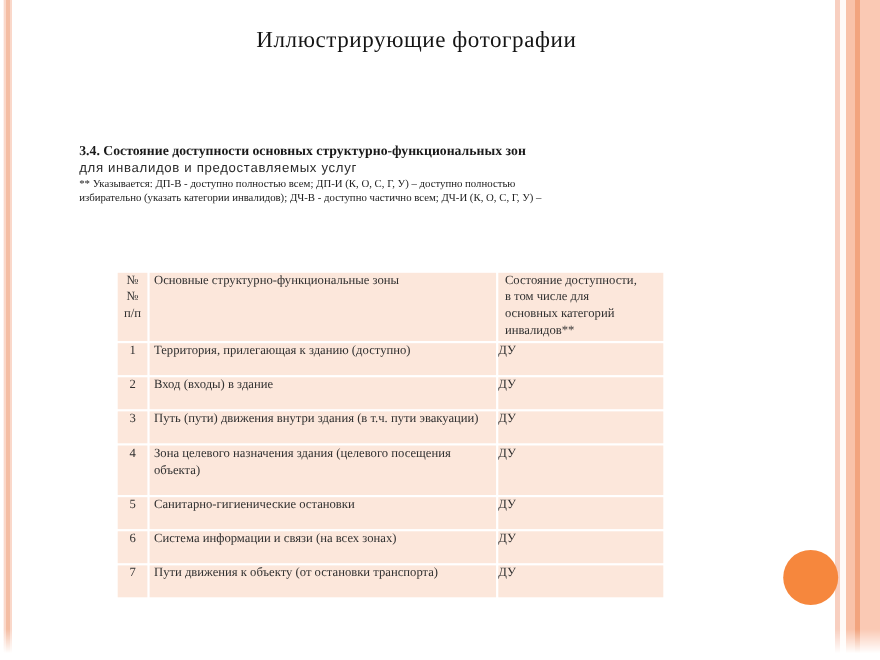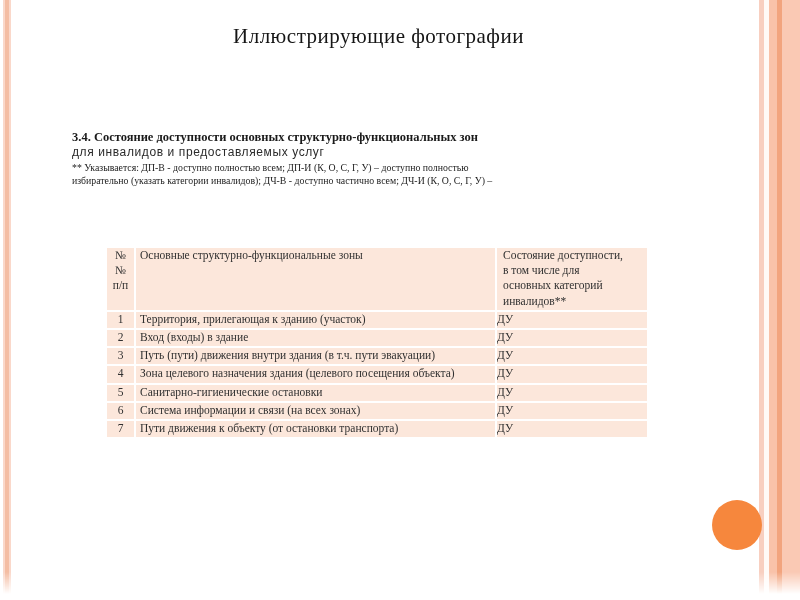--- a/index.html
+++ b/index.html
@@ -80,21 +80,21 @@
   table.zones-table td, table.zones-table th {
     background: #fce7db;
     font-family: "Liberation Serif", serif;
     font-weight: normal;
     font-size: 11.5px; line-height: 15.2px;
     color: #303030;
     vertical-align: top;
     text-align: left;
   }
   .col-num   { width: 27px;  text-align: center !important; }
-  .col-zone  { width: 359px; padding: 0 4px 1px 4px; }
+  .col-zone  { width: 315px; padding: 0 4px 14px 4px; }
   .col-state { width: 150px; }
   thead .col-state { padding: 0 4px 1px 6px; white-space: pre-line; }
   thead .col-num   { white-space: pre-line; }
   tbody .col-state { text-align: right; }
   tbody td { height: 14px; }
 </style>
 </head>
 <body>
 
 <div class="stripe-left"></div>
@@ -122,21 +122,21 @@
         <th class="col-zone">Основные структурно-функциональные зоны</th>
         <th class="col-state">Состояние доступности,
 в том числе для
 основных категорий
 инвалидов**</th>
       </tr>
     </thead>
     <tbody>
       <tr>
         <td class="col-num">1</td>
-        <td class="col-zone">Территория, прилегающая к зданию (участок)</td>
+        <td class="col-zone">Территория, прилегающая к зданию (доступно)</td>
         <td class="col-state">ДУ</td>
       </tr>
       <tr>
         <td class="col-num">2</td>
         <td class="col-zone">Вход (входы) в здание</td>
         <td class="col-state">ДУ</td>
       </tr>
       <tr>
         <td class="col-num">3</td>
         <td class="col-zone">Путь (пути) движения внутри здания (в т.ч. пути эвакуации)</td>

